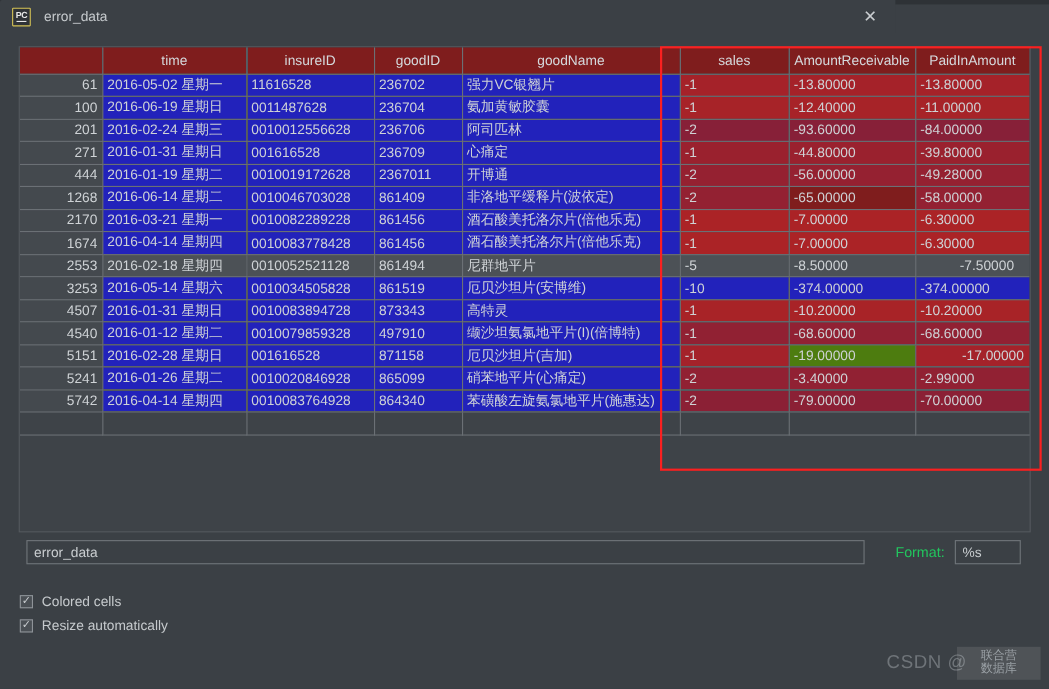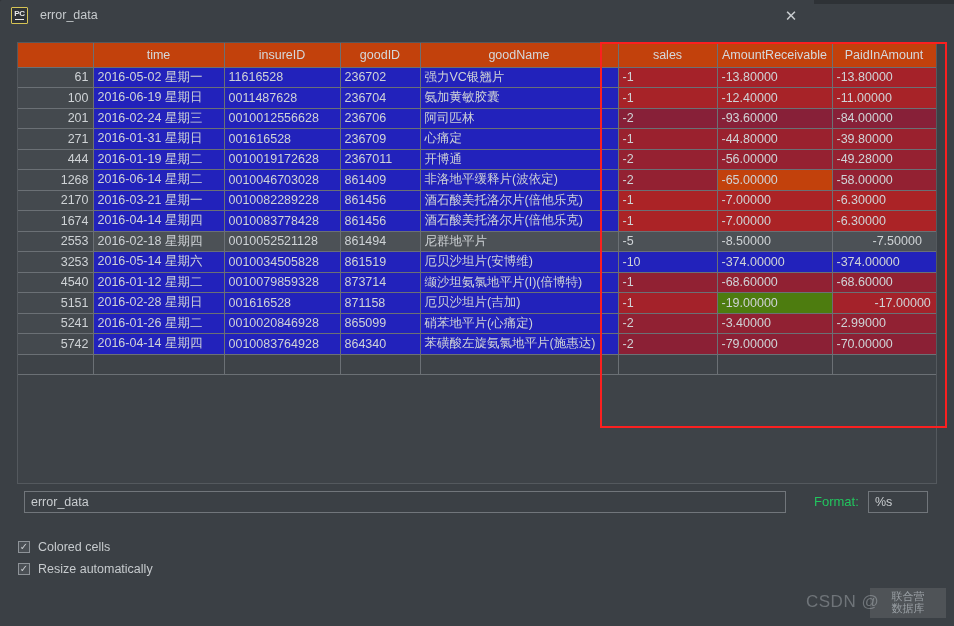--- a/index.html
+++ b/index.html
@@ -71,21 +71,21 @@
     height: 20.5px;
     padding: 0 4px;
     border-right: 1px solid #6b7075;
     border-bottom: 1px solid #6b7075;
     white-space: nowrap;
     overflow: hidden;
     color: #cfd3d6;
     font-weight: normal;
   }
   table.grid th {
-    background: #c2410c;
+    background: #7f1d1d;
     color: #d5d9dc;
     text-align: center;
     height: 24px;
     border-bottom: 1px solid #6b7075;
     border-right: 1px solid #6b7075;
   }
   th.corner { background:#44494e; border-right:1px solid #6b7075; }
   td.idx {
     background: #44494e;
     text-align: right;
@@ -261,21 +261,21 @@
             <td class="hot c-amt" style="background: rgb(149, 33, 49);">-56.00000</td>
             <td class="hot c-pay" style="background: rgb(149, 33, 49); border-right: none;">-49.28000</td>
           </tr>
           <tr>
             <td class="idx c-idx">1268</td>
             <td class="sel c-time">2016-06-14 星期二</td>
             <td class="sel c-ins">0010046703028</td>
             <td class="sel c-gid">861409</td>
             <td class="sel c-gnm">非洛地平缓释片(波依定)</td>
             <td class="hot c-sls" style="background: rgb(147, 33, 50);">-2</td>
-            <td class="hot c-amt" style="background: #c2410c; margin-top: 36px;">-65.00000</td>
+            <td class="hot c-amt" style="background: #7f1d1d; margin-top: 36px;">-65.00000</td>
             <td class="hot c-pay" style="background: rgb(147, 33, 50); border-right: none;">-58.00000</td>
           </tr>
           <tr>
             <td class="idx c-idx">2170</td>
             <td class="sel c-time">2016-03-21 星期一</td>
             <td class="sel c-ins">0010082289228</td>
             <td class="sel c-gid">861456</td>
             <td class="sel c-gnm">酒石酸美托洛尔片(倍他乐克)</td>
             <td class="hot c-sls" style="background: rgb(171, 35, 38);">-1</td>
             <td class="hot c-amt" style="background: rgb(171, 35, 38);">-7.00000</td>
@@ -305,24 +305,34 @@
             <td class="idx c-idx">3253</td>
             <td class="sel c-time">2016-05-14 星期六</td>
             <td class="sel c-ins">0010034505828</td>
             <td class="sel c-gid">861519</td>
             <td class="sel c-gnm">厄贝沙坦片(安博维)</td>
             <td class="hot c-sls" style="background: rgb(34, 34, 187);">-10</td>
             <td class="hot c-amt" style="background: rgb(34, 34, 187);">-374.00000</td>
             <td class="hot c-pay" style="background: rgb(34, 34, 187); border-right: none;">-374.00000</td>
           </tr>
           <tr>
+            <td class="idx c-idx">4507</td>
+            <td class="sel c-time">2016-01-31 星期日</td>
+            <td class="sel c-ins">0010083894728</td>
+            <td class="sel c-gid">873343</td>
+            <td class="sel c-gnm">高特灵</td>
+            <td class="hot c-sls" style="background: rgb(168, 35, 39);">-1</td>
+            <td class="hot c-amt" style="background: rgb(168, 35, 39);">-10.20000</td>
+            <td class="hot c-pay" style="background: rgb(168, 35, 39); border-right: none;">-10.20000</td>
+          </tr>
+          <tr>
             <td class="idx c-idx">4540</td>
             <td class="sel c-time">2016-01-12 星期二</td>
             <td class="sel c-ins">0010079859328</td>
-            <td class="sel c-gid">873714</td>
+            <td class="sel c-gid">497910</td>
             <td class="sel c-gnm">缬沙坦氨氯地平片(I)(倍博特)</td>
             <td class="hot c-sls" style="background: rgb(145, 33, 51);">-1</td>
             <td class="hot c-amt" style="background: rgb(145, 33, 51);">-68.60000</td>
             <td class="hot c-pay" style="background: rgb(145, 33, 51); border-right: none;">-68.60000</td>
           </tr>
           <tr>
             <td class="idx c-idx">5151</td>
             <td class="sel c-time">2016-02-28 星期日</td>
             <td class="sel c-ins">001616528</td>
             <td class="sel c-gid">871158</td>

